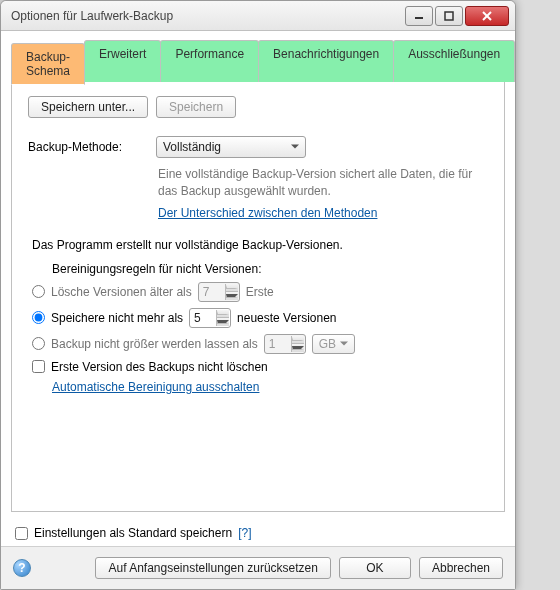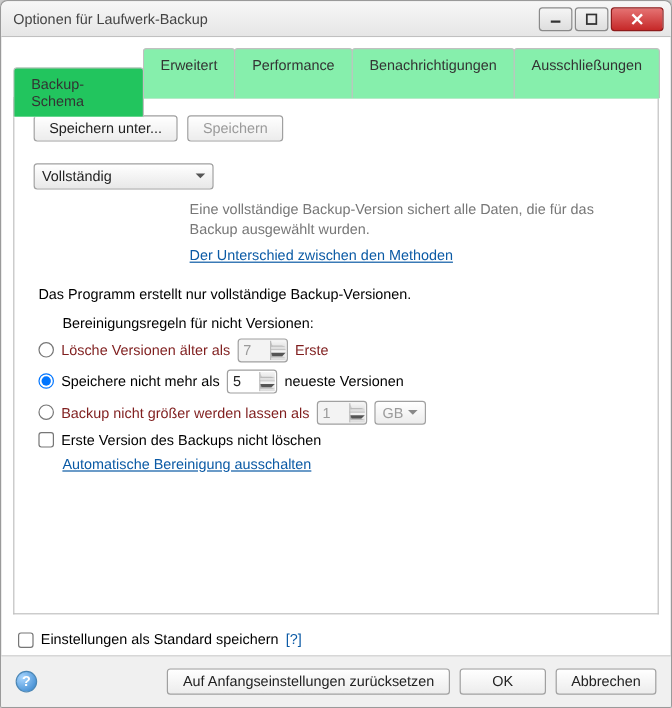--- a/index.html
+++ b/index.html
@@ -6,21 +6,21 @@
   body {
     margin: 0;
     font-family: "Segoe UI", Tahoma, sans-serif;
     font-size: 12px;
     background: #dcdcdc;
     width: 560px;
     height: 590px;
     overflow: hidden;
   }
   .window {
-    width: 560px;
+    width: 516px;
     height: 590px;
     background: #fff;
     border: 1px solid #9a9a9a;
     border-radius: 6px 6px 2px 2px;
     box-shadow: 0 0 8px rgba(0,0,0,0.3);
     position: relative;
     display: flex;
     flex-direction: column;
   }
   .titlebar {
@@ -60,23 +60,23 @@
     border: 1px solid #c0c0c0;
     border-bottom: none;
     background: #86efac;
     margin-right: -1px;
     position: relative;
     top: 1px;
     color: #333;
     border-radius: 3px 3px 0 0;
   }
   .tab.active {
-    background: #22c55e;
+    background: #fdba74;
     border-bottom: 1px solid #fff;
-    top: 17px;
+    top: 4px;
     z-index: 2;
   }
   .panel {
     border: 1px solid #c0c0c0;
     border-top: none;
     margin: 0 10px 8px 10px;
     flex: 1;
     padding: 14px 16px 10px 16px;
     display: flex;
     flex-direction: column;
@@ -150,21 +150,21 @@
     width: 18px; height: 18px; border-radius: 50%;
     background: radial-gradient(circle at 30% 30%, #a8d6ff, #2f7fc9);
     color: #fff; font-weight: bold; font-size: 12px;
     display:flex;align-items:center;justify-content:center;
     border: 1px solid #4a86b5;
   }
   .bottombar .spacer { flex: 1; }
   .bottombar .btn { min-width: 72px; }
   .bottombar .btn.reset { min-width: 210px; }
   input[type=radio], input[type=checkbox] { margin:0; }
-  .label-muted { color:#7f1d1d; }
+  .label-muted { color:#737373; }
   .body-area { padding-left:4px; }
   .method-col { margin-left: 130px; }
   .flexgrow { flex:1; }
 </style>
 </head>
 <body>
 
 <div class="window">
 
   <div class="titlebar">
@@ -200,20 +200,21 @@
   <div class="panel">
 
     <div class="row">
       <div class="btn">Speichern unter...</div>
       <div class="btn disabled">Speichern</div>
     </div>
 
     <div class="section-gap"></div>
 
     <div class="row">
+      <span style="width:120px">Backup-Methode:</span>
       <div class="select" style="width:150px">
         <span>Vollständig</span>
       </div>
     </div>
     <div class="method-col" style="margin-top:8px">
       <div class="desc">Eine vollständige Backup-Version sichert alle Daten, die für das Backup ausgewählt wurden.</div>
       <div style="margin-top:6px">
         <span class="link">Der Unterschied zwischen den Methoden</span>
       </div>
     </div>

